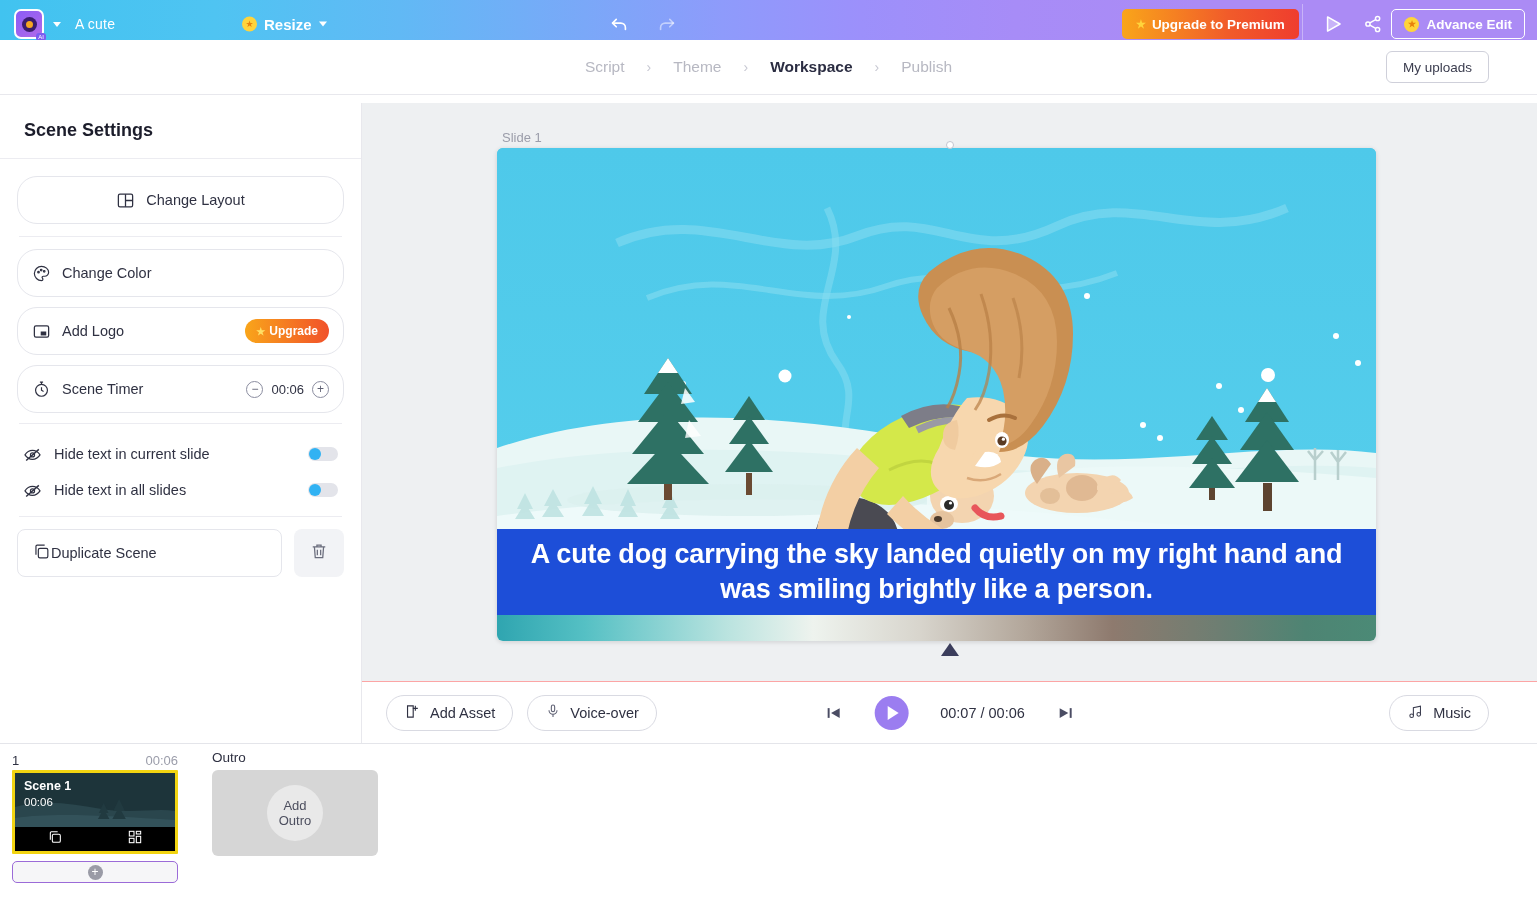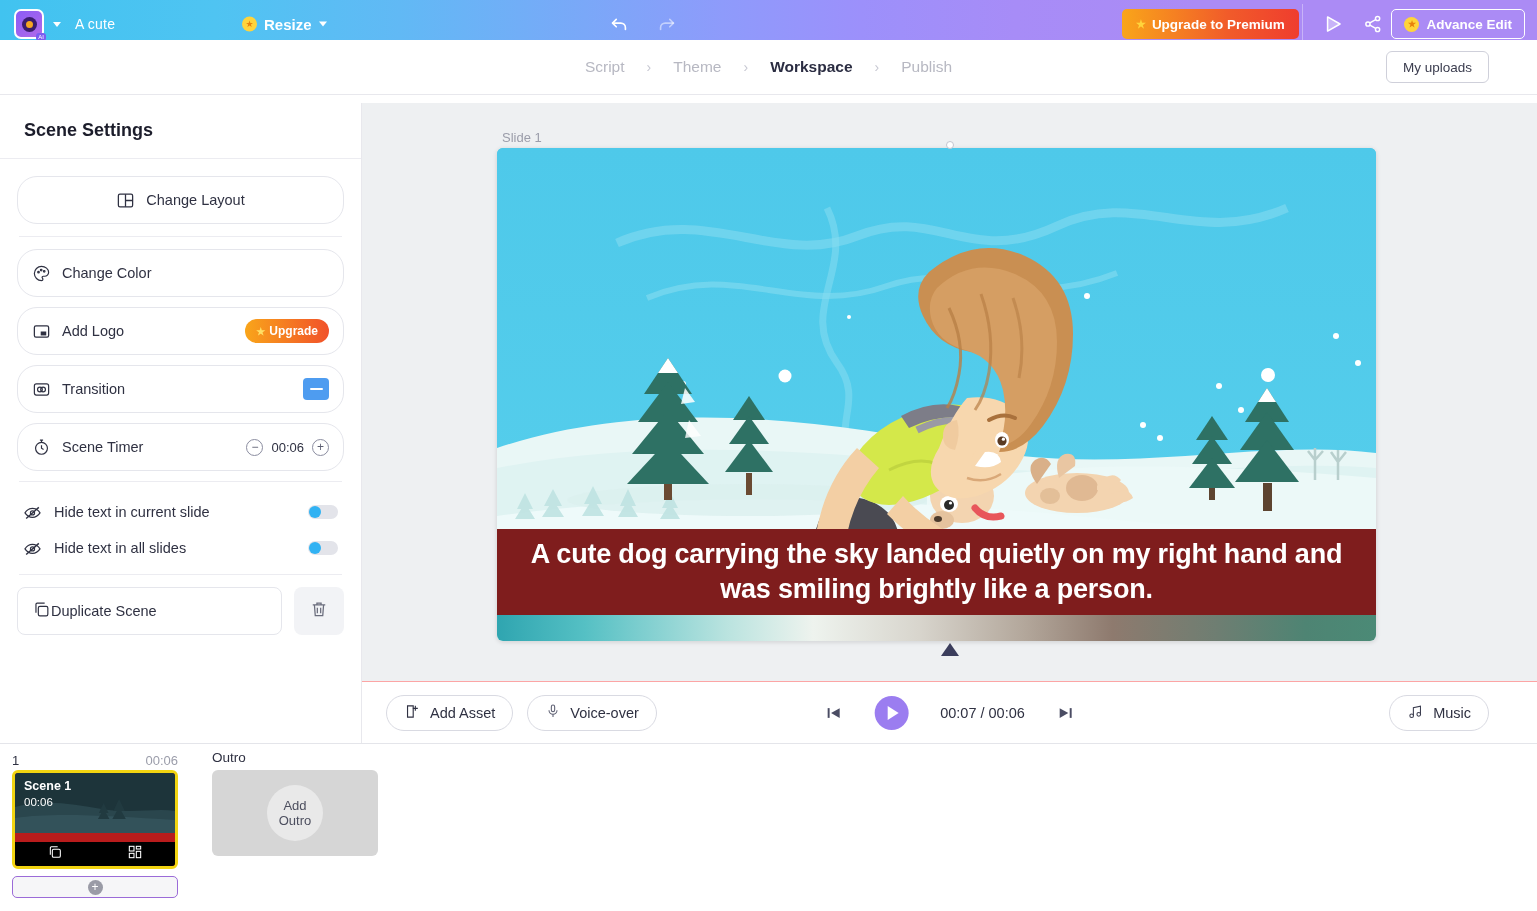--- a/index.html
+++ b/index.html
@@ -177,21 +177,21 @@
   }
   .tri-marker {
     position: absolute; left: 50%; top: 540px; transform: translateX(-50%);
     width: 0; height: 0; border-left: 9px solid transparent;
     border-right: 9px solid transparent; border-bottom: 13px solid #3b3d5c;
     cursor: pointer;
   }
   .scene-svg { position: absolute; inset: 0; width: 100%; height: 100%; }
   .caption-band {
     position: absolute; left: 0; bottom: 26px; width: 100%; height: 86px;
-    background: #7f1d1d; display: flex; flex-direction: column;
+    background: #1d4ed8; display: flex; flex-direction: column;
     align-items: center; justify-content: center;
   }
   .caption-text {
     color: #fff; font-size: 27px; font-weight: bold; line-height: 1.28;
     text-align: center; letter-spacing: -.2px; padding: 0 16px;
   }
   .grad-strip {
     position: absolute; left: 0; bottom: 0; width: 100%; height: 26px;
     background: linear-gradient(90deg,#2fa5b0 0%, #55c0c4 10%, #b9e3df 26%,
        #eef3ee 36%, #d8d5cd 48%, #b3a79b 60%, #8e7a6e 70%,
@@ -228,22 +228,22 @@
   
   .timeline {
     position: absolute; left: 0; top: 743px; width: 1537px; height: 168px;
     background: #ffffff; border-top: 1px solid #e4e5ea;
   }
   .tl-col-scene { position: absolute; left: 12px; top: 6px; width: 166px; }
   .tl-hdr { display: flex; justify-content: space-between; align-items: center; height: 20px; }
   .tl-num { font-size: 13px; color: #2f3142; }
   .tl-dur { font-size: 13px; color: #9b9daa; }
   .scene-thumb {
-    position: relative; width: 166px; height: 99px; border-radius: 6px;
-    border: 3px solid #f2d411; overflow: hidden; background: #b91c1c; cursor: pointer;
+    position: relative; width: 166px; height: 84px; border-radius: 1px;
+    border: 3px solid #f2d411; overflow: hidden; background: #737373; cursor: pointer;
   }
   .thumb-img { position: absolute; left: 0; top: 0; width: 100%; height: 60px; }
   .thumb-name {
     position: absolute; left: 9px; top: 6px; color: #fff; font-size: 12.5px; font-weight: bold;
   }
   .thumb-time { position: absolute; left: 9px; top: 23px; color: #fff; font-size: 11.5px; }
   .thumb-actions {
     position: absolute; left: 0; bottom: 0; width: 100%; height: 24px; background: #000;
     display: flex; align-items: center; justify-content: space-around;
   }
@@ -385,33 +385,20 @@
               <rect x="11" y="12" width="7" height="5" fill="#2f3142" stroke="none"></rect>
           </svg>
         </span>
         <span class="card-label">Add Logo</span>
         <span class="upgrade-pill">
           <span class="mini-star">★</span>
           <span>Upgrade</span>
         </span>
       </div>
 
-      <div class="card">
-        <span class="ico">
-          <svg width="19" height="19" viewBox="0 0 24 24" fill="none" stroke="#2f3142" stroke-width="1.5">
-            <rect x="3" y="5" width="18" height="14" rx="2.5"></rect>
-              <circle cx="10" cy="12" r="3"></circle>
-              <circle cx="14" cy="12" r="3"></circle>
-          </svg>
-        </span>
-        <span class="card-label">Transition</span>
-        <span class="blue-sq">
-          <span class="bar"></span>
-        </span>
-      </div>
 
       <div class="card">
         <span class="ico">
           <svg width="19" height="19" viewBox="0 0 24 24" fill="none" stroke="#2f3142" stroke-width="1.5">
             <circle cx="12" cy="13" r="7.5"></circle>
               <path d="M12 9 V13 L14.6 14.6 M10 2.8 H14 M12 2.8 V5.5"></path>
           </svg>
         </span>
         <span class="card-label">Scene Timer</span>
         <span class="timer-ctl">

